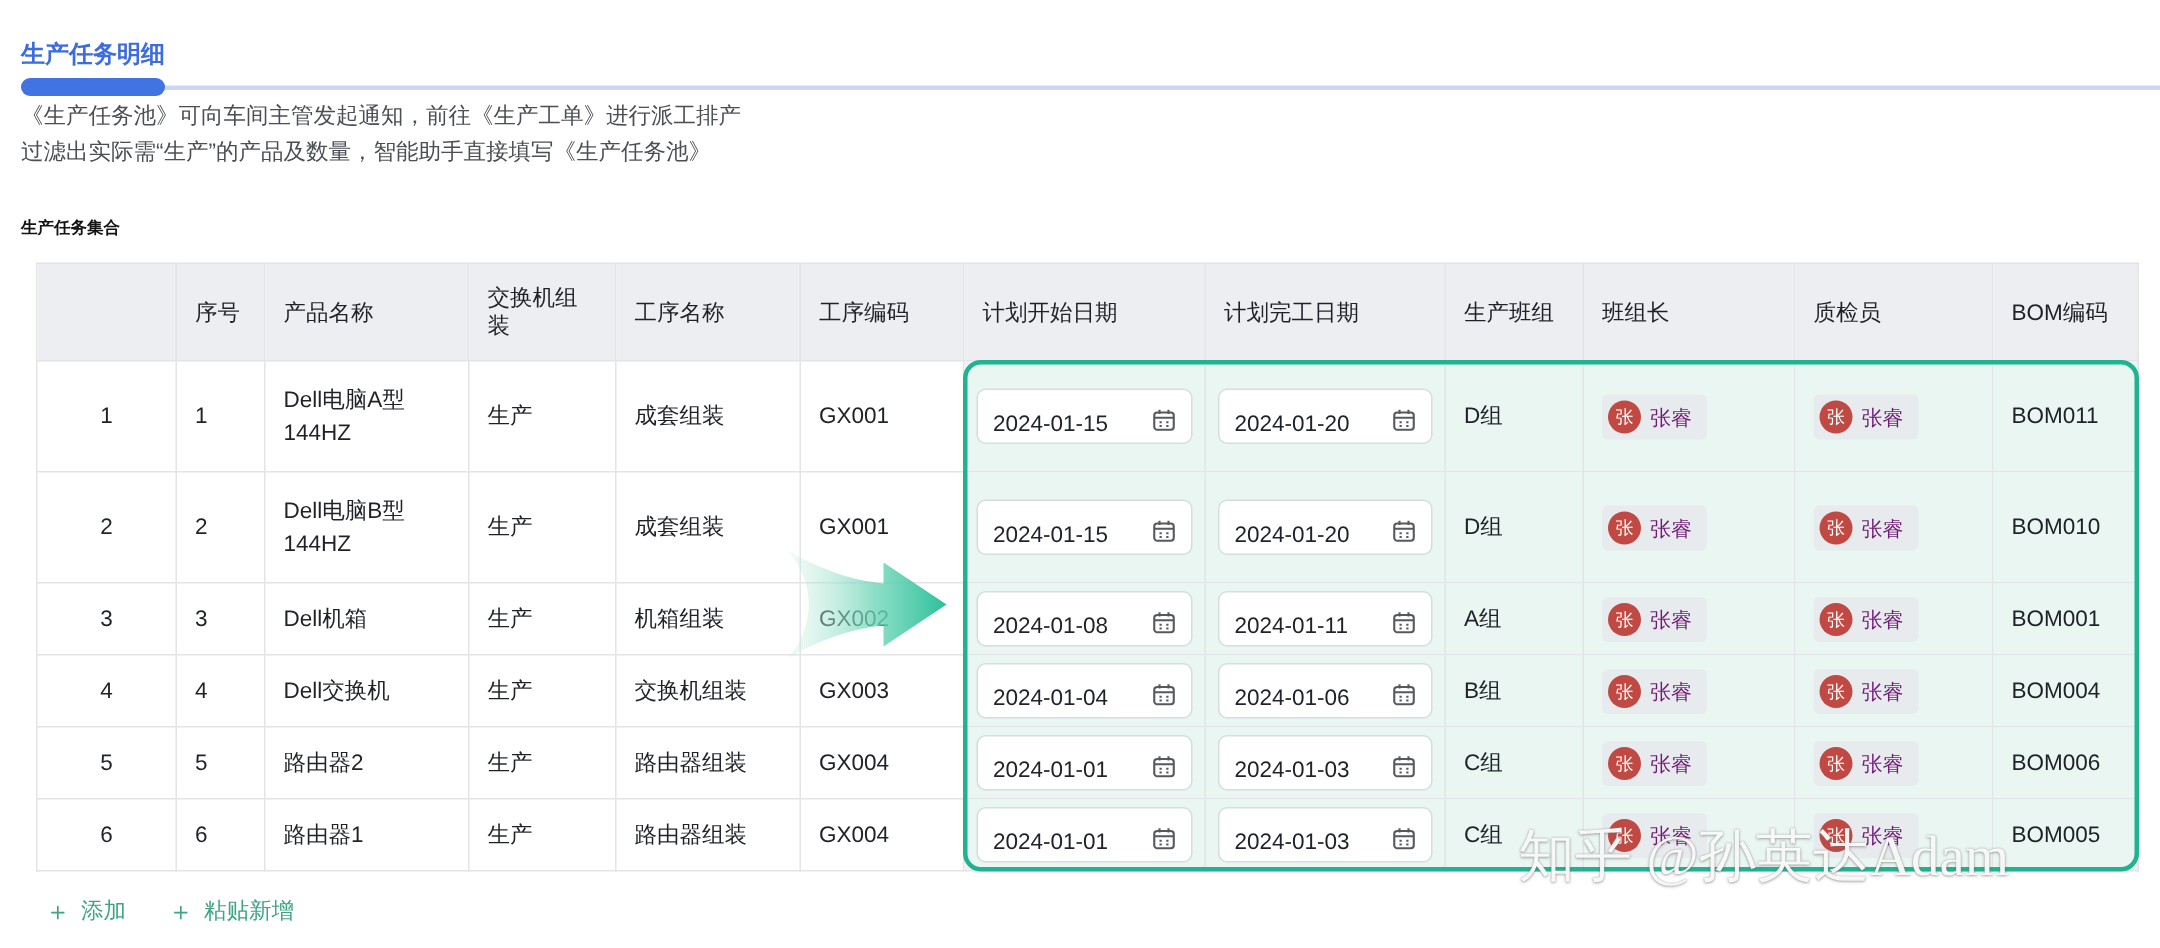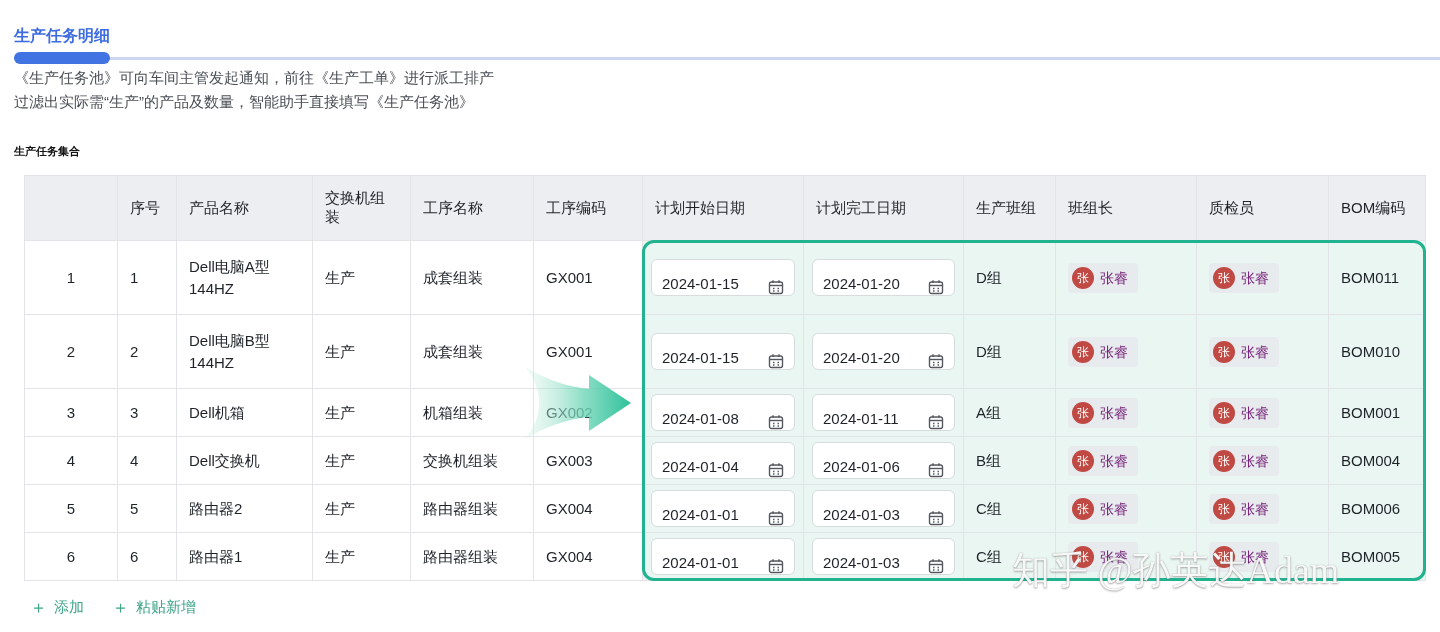--- a/index.html
+++ b/index.html
@@ -31,23 +31,23 @@
   tbody tr.tall td { height:74px; }
   td.center, th.center { text-align:center; }
   td.hl { background:#e9f6f1; }
   td.pad-sm { padding:0 8px; }
 
   
   .hl-frame { position:absolute; left:618px; top:65px; right:-1px; bottom:0;
     border:3px solid #21b390; border-radius:12px; pointer-events:none; }
 
   
-  .date-input { display:flex; align-items:flex-end; justify-content:space-between;
+  .date-input { display:flex; align-items:flex-start; justify-content:space-between;
     width:100%; height:37px; background:#ffffff; border:1px solid #d7dcdf;
-    border-radius:6px; padding:0 10px; cursor:pointer; }
+    border-radius:6px; padding:12px 10px; cursor:pointer; }
   .date-input .dval { font-size:15px; color:#1f2329; }
   .date-input svg { flex:0 0 auto; }
 
   
   .chip { display:inline-flex; align-items:center; gap:6px; background:#e8ebee;
     border-radius:4px; padding:4px 10px 4px 4px; cursor:pointer; }
   .chip .avatar { display:inline-flex; align-items:center; justify-content:center;
     width:22px; height:22px; border-radius:50%; background:#c04a43; color:#ffffff;
     font-size:12px; }
   .chip .cname { font-size:14px; color:#701a75; }

